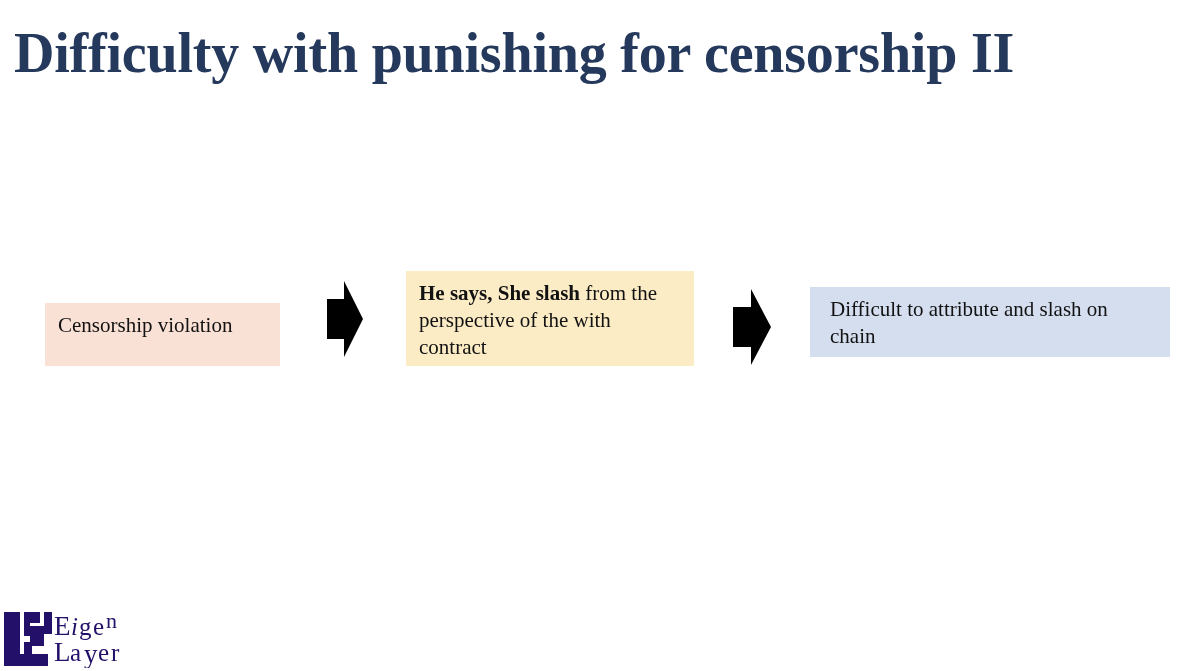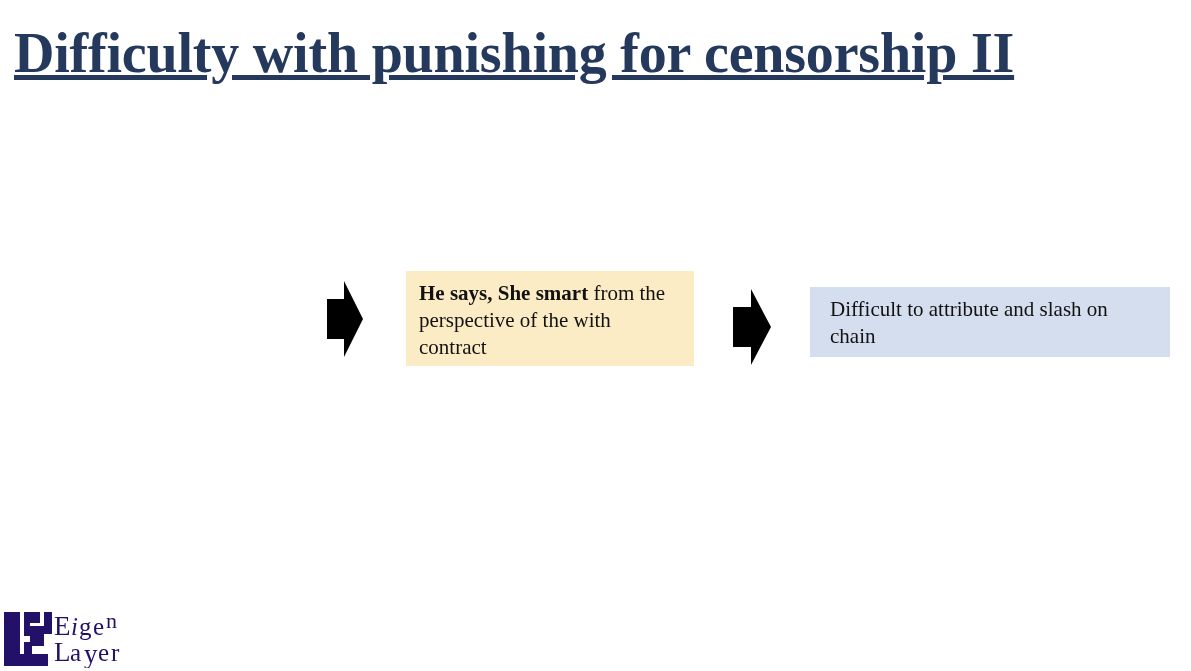--- a/index.html
+++ b/index.html
@@ -21,21 +21,20 @@
     left: 14px;
     top: 24px;
     width: 1165px;
     font-family: "Liberation Serif", "DejaVu Serif", serif;
     font-weight: bold;
     font-size: 56px;
     line-height: 1.05;
     letter-spacing: -0.2px;
     color: #25395c;
     white-space: nowrap;
-    text-decoration: underline;
   }
 
   
   #flow {
     position: absolute;
     left: 0;
     top: 0;
     width: 1191px;
     height: 671px;
   }
@@ -133,29 +132,32 @@
     height: 100%;
   }
 </style>
 </head>
 <body>
 
 <div id="slide-title">Difficulty with punishing for censorship II</div>
 
 <div id="flow">
 
+  <div class="flow-box" id="box-censorship">
+    <span>Censorship violation</span>
+  </div>
 
   <div class="block-arrow" id="arrow-1">
     <svg viewBox="0 0 38 76" xmlns="http://www.w3.org/2000/svg" aria-hidden="true">
       <path d="M 2 18 L 19 18 L 19 0 L 38 38 L 19 76 L 19 58 L 2 58 Z" fill="#000000"></path>
     </svg>
   </div>
 
   <div class="flow-box" id="box-hesays">
-    <span class="lead">He says, She smart</span><span> from the perspective of the with contract</span>
+    <span class="lead">He says, She slash</span><span> from the perspective of the with contract</span>
   </div>
 
   <div class="block-arrow" id="arrow-2">
     <svg viewBox="0 0 40 76" xmlns="http://www.w3.org/2000/svg" aria-hidden="true">
       <path d="M 2 18 L 20 18 L 20 0 L 40 38 L 20 76 L 20 58 L 2 58 Z" fill="#000000"></path>
     </svg>
   </div>
 
   <div class="flow-box" id="box-difficult">
     <span>Difficult to attribute and slash on chain</span>

